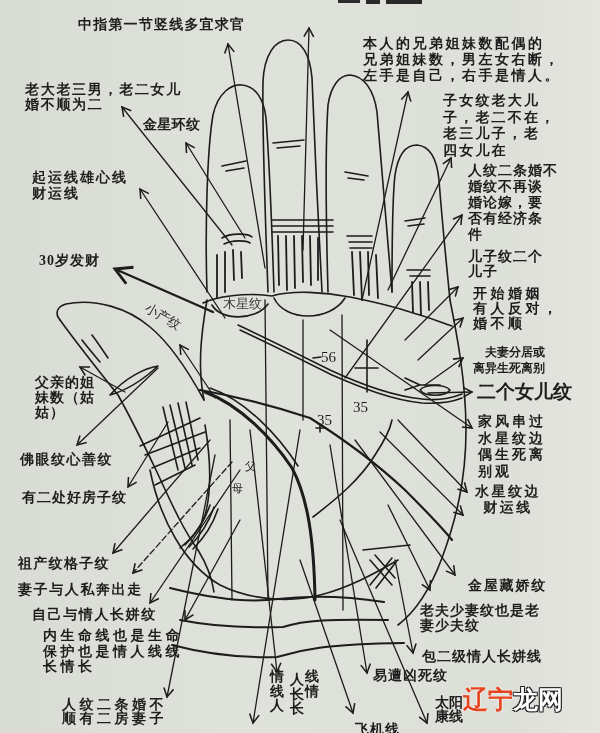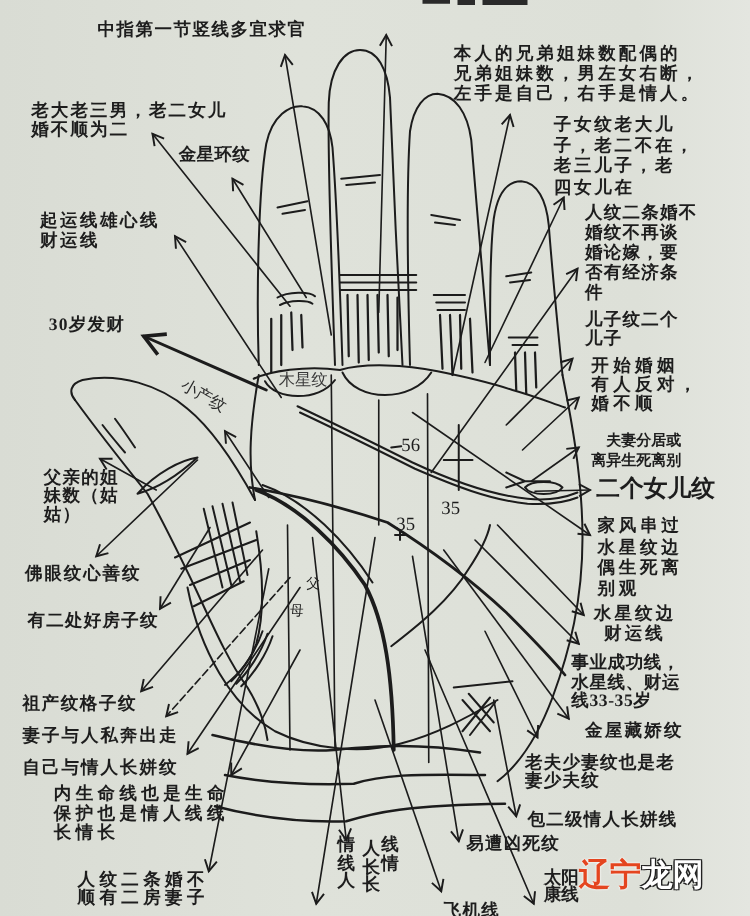--- a/index.html
+++ b/index.html
@@ -165,21 +165,21 @@
   </div>
   <div class="lbl" style="left:22px;top:490px;letter-spacing:1px;">
     <span>有二处好房子纹</span>
   </div>
   <div class="lbl" style="left:18px;top:556px;letter-spacing:1.3px;">
     <span>祖产纹格子纹</span>
   </div>
   <div class="lbl" style="left:18px;top:582px;letter-spacing:1.6px;">
     <span>妻子与人私奔出走</span>
   </div>
-  <div class="lbl" style="left:18px;top:607px;letter-spacing:1.6px;">
+  <div class="lbl" style="left:32px;top:607px;letter-spacing:1.6px;">
     <span>自己与情人长姘纹</span>
   </div>
   <div class="lbl" style="left:43px;top:628px;letter-spacing:3.5px;line-height:15.5px;">
     <span>内生命线也是生命</span>
     <span>保护也是情人线线</span>
     <span>长情长</span>
   </div>
   <div class="lbl" style="left:62px;top:698px;letter-spacing:3.5px;line-height:13.5px;">
     <span>人纹二条婚不</span>
     <span>顺有二房妻子</span>
@@ -210,25 +210,20 @@
   </div>
   <div class="lbl" style="left:478px;top:414px;letter-spacing:3px;line-height:16.5px;">
     <span>家风串过</span>
     <span>水星纹边</span>
     <span>偶生死离</span>
     <span>别观</span>
   </div>
   <div class="lbl" style="left:475px;top:484px;letter-spacing:2.5px;text-align:center;">
     <span>水星纹边</span>
     <span>财运线</span>
-  </div>
-  <div class="lbl" style="left:457px;top:523px;letter-spacing:0.5px;line-height:15.5px;">
-    <span>事业成功线，</span>
-    <span>水星线、财运</span>
-    <span>线33-35岁</span>
   </div>
   <div class="lbl" style="left:468px;top:578px;letter-spacing:1.8px;">
     <span>金屋藏娇纹</span>
   </div>
   <div class="lbl" style="left:420px;top:603px;letter-spacing:1px;line-height:15px;">
     <span>老夫少妻纹也是老</span>
     <span>妻少夫纹</span>
   </div>
   <div class="lbl" style="left:422px;top:649px;letter-spacing:1px;">
     <span>包二级情人长姘线</span>

